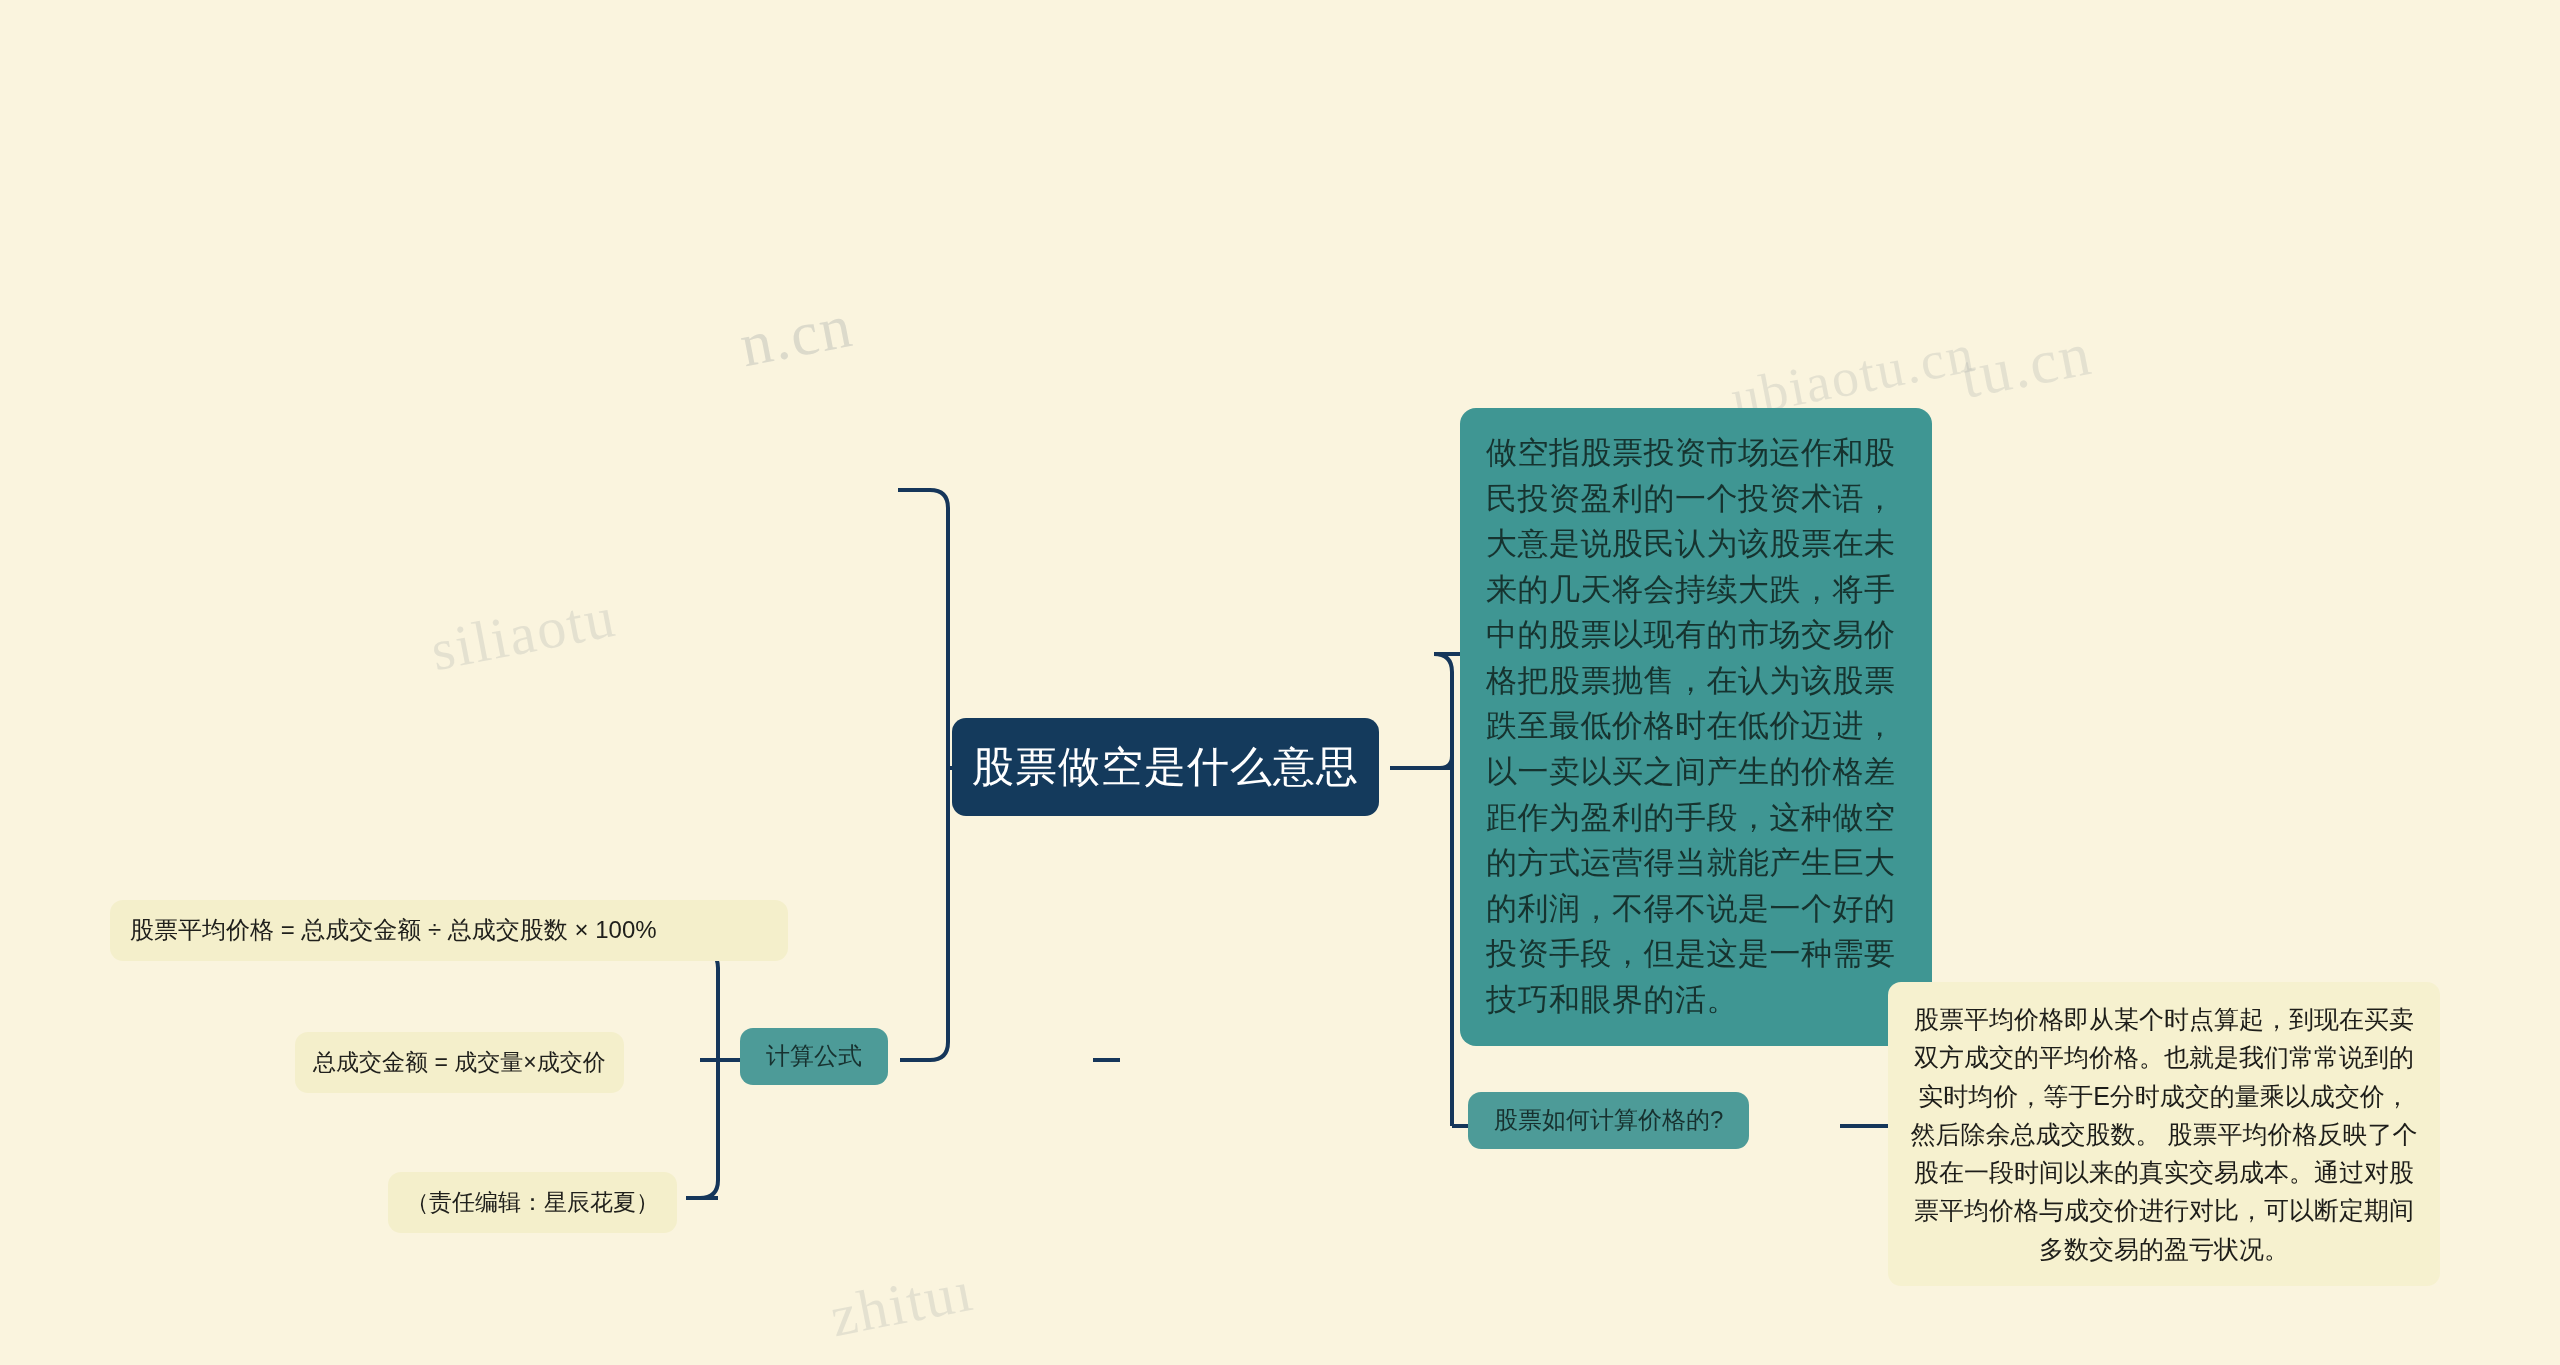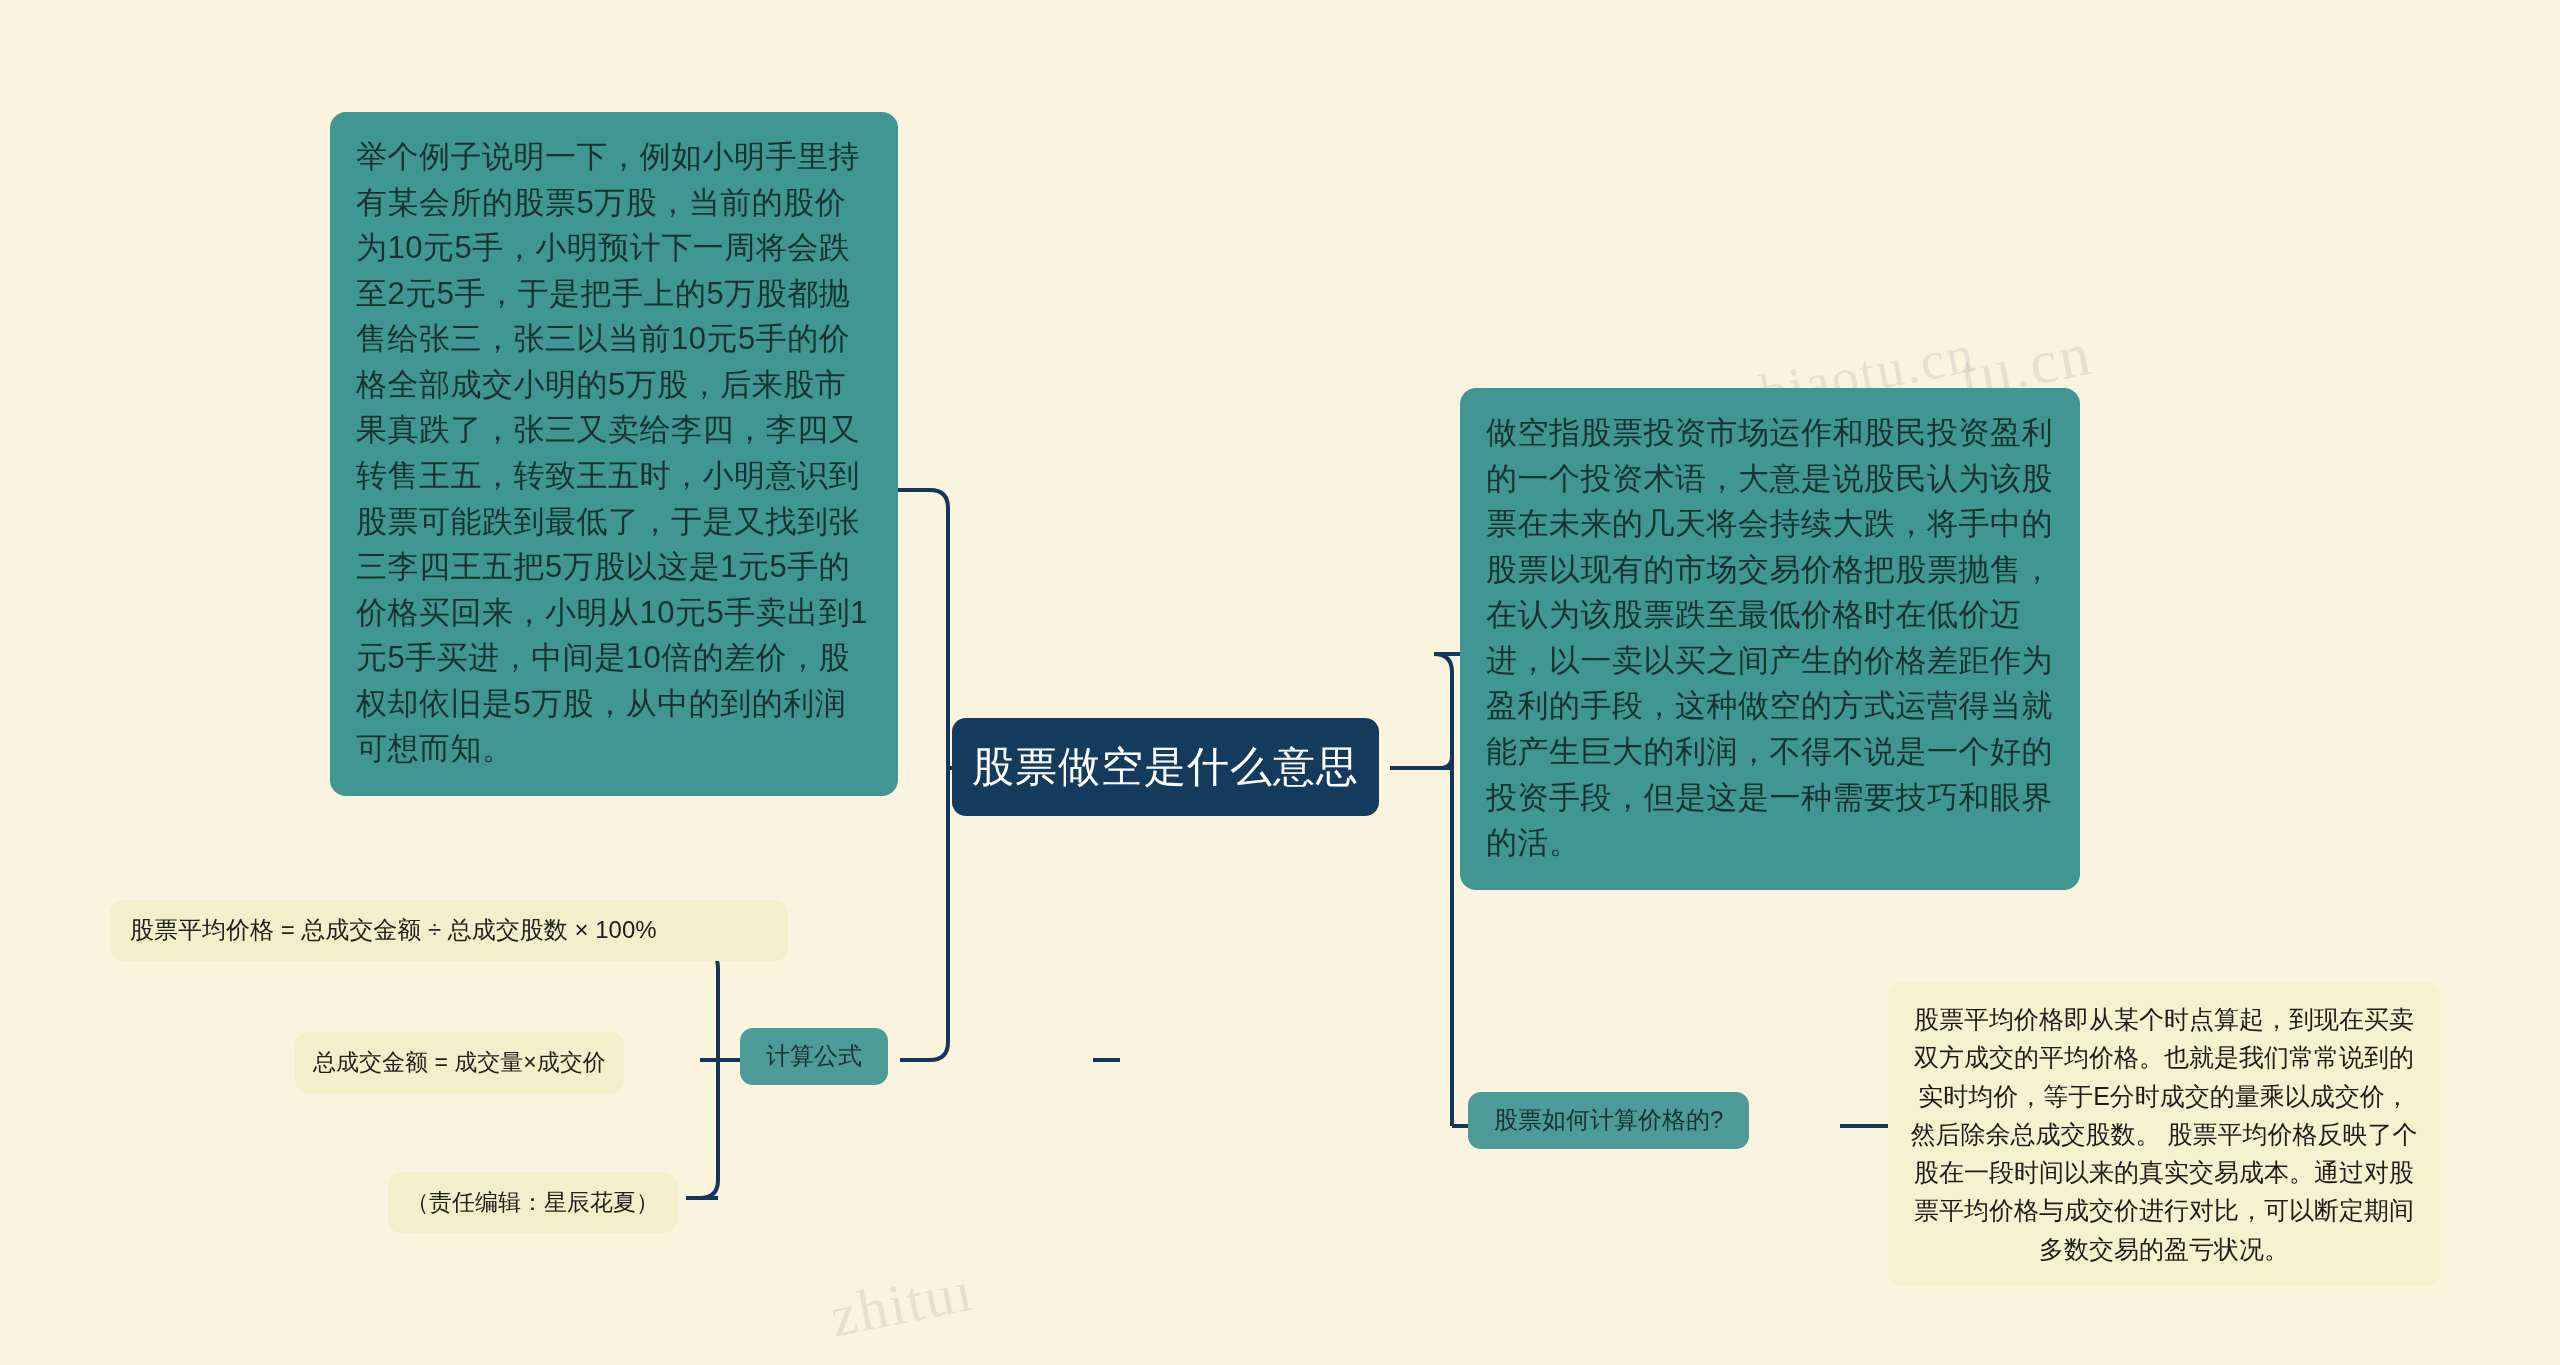--- a/index.html
+++ b/index.html
@@ -126,29 +126,26 @@
     <line x1="1840" y1="1126" x2="1890" y2="1126"></line>
 
     <path d="M 1093 1060 L 1120 1060"></path>
     <path d="M 690 950 L 700 950 Q 718 950 718 968 L 718 1180 Q 718 1198 700 1198 L 686 1198"></path>
     <line x1="718" y1="1060" x2="760" y2="1060"></line>
     <line x1="700" y1="1060" x2="718" y2="1060"></line>
     <line x1="690" y1="950" x2="718" y2="950"></line>
     <line x1="686" y1="1198" x2="718" y2="1198"></line>
   </svg>
 
-  <div class="node teal-big" style="left:330px;top:112px;width:568px;">
-    <span>举个例子说明一下，例如小明手里持有某会所的股票5万股，当前的股价为10元5手，小明预计下一周将会跌至2元5手，于是把手上的5万股都抛售给张三，张三以当前10元5手的价格全部成交小明的5万股，后来股市果真跌了，张三又卖给李四，李四又转售王五，转致王五时，小明意识到股票可能跌到最低了，于是又找到张三李四王五把5万股以这是1元5手的价格买回来，小明从10元5手卖出到1元5手买进，中间是10倍的差价，股权却依旧是5万股，从中的到的利润可想而知。</span>
-  </div>
 
   <div class="node center" style="left:952px;top:718px;">
     <span>股票做空是什么意思</span>
   </div>
 
-  <div class="node teal-big" style="left:1460px;top:388px;width:620px;">
+  <div class="node teal-big" style="left:1460px;top:408px;width:472px;">
     <span>做空指股票投资市场运作和股民投资盈利的一个投资术语，大意是说股民认为该股票在未来的几天将会持续大跌，将手中的股票以现有的市场交易价格把股票抛售，在认为该股票跌至最低价格时在低价迈进，以一卖以买之间产生的价格差距作为盈利的手段，这种做空的方式运营得当就能产生巨大的利润，不得不说是一个好的投资手段，但是这是一种需要技巧和眼界的活。</span>
   </div>
 
   <div class="node teal-label" style="left:740px;top:1028px;">
     <span>计算公式</span>
   </div>
 
   <div class="node cream" style="left:110px;top:900px;width:678px;">
     <span>股票平均价格 = 总成交金额 ÷ 总成交股数 × 100%</span>
   </div>

